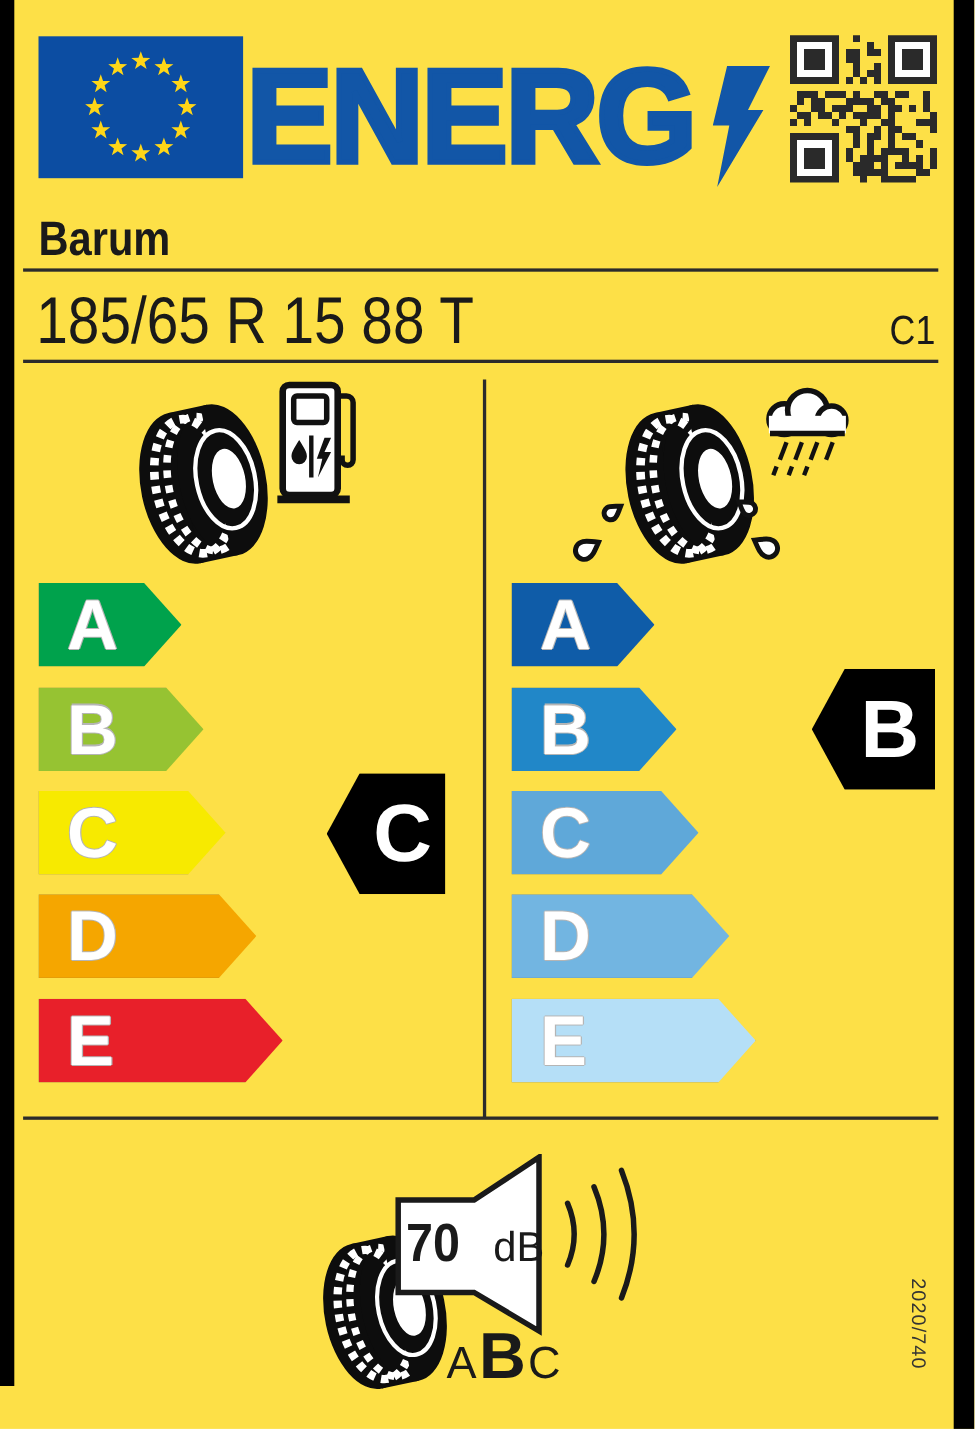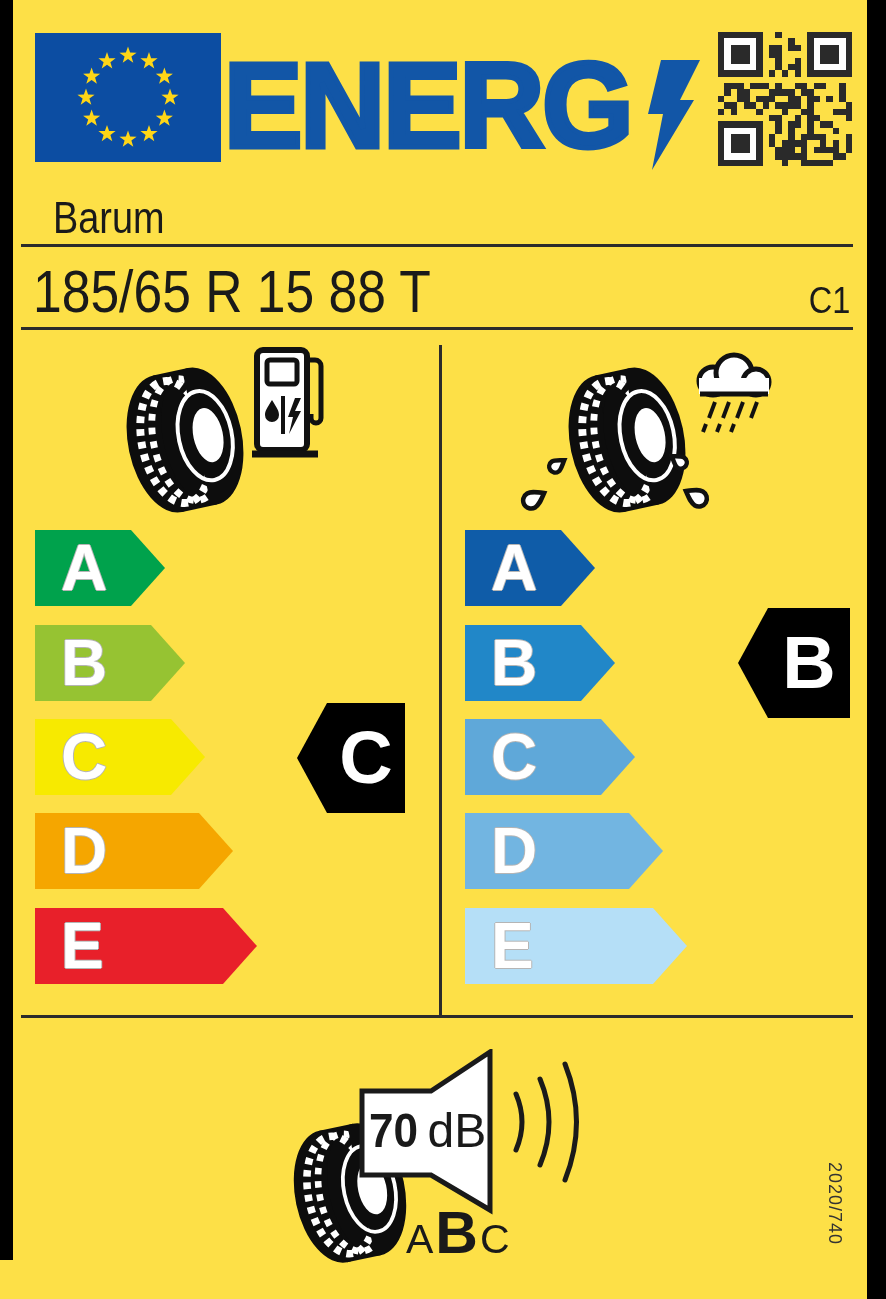--- a/index.html
+++ b/index.html
@@ -10,21 +10,21 @@
   .border-left{left:0;top:0;width:13px;height:1260px;background:#000;}
   .border-right{right:0;top:0;width:19px;height:1299px;background:#000;}
   
   .eu-flag{left:35px;top:33px;width:186px;height:129px;}
   .energ{left:224px;top:45px;font-size:121px;font-weight:bold;line-height:1;
          letter-spacing:-2px;transform:scaleX(.97);transform-origin:left top;
          -webkit-text-stroke:5px;}
   .bolt{left:648px;top:60px;}
   .qr{left:718px;top:32px;width:134px;height:134px;}
   
-  .brand{left:35px;top:196px;font-size:44px;font-weight:normal;line-height:1;margin-left:18px;}
+  .brand{left:35px;top:196px;font-size:44px;font-weight:bold;line-height:1;}
   .brand span,.size span{display:inline-block;transform:scaleX(.86);transform-origin:left center;}
   .prod-id{right:36px;top:198px;font-size:43px;line-height:1;}
   .prod-id span,.tyre-class span{display:inline-block;transform:scaleX(.88);transform-origin:right center;}
   .size{left:33px;top:262px;font-size:60px;line-height:1;}
   .tyre-class{right:36px;top:282px;font-size:37px;line-height:1;text-align:center;}
   .rule{left:21px;width:832px;height:3px;background:#2b2b2b;}
   .rule1{top:244px;} .rule2{top:327px;} .rule3{top:1015px;}
   .col-divider{left:439px;top:345px;width:3px;height:672px;background:#2b2b2b;}
   
   .cls-arrow{position:absolute;height:76px;display:flex;align-items:center;
@@ -46,24 +46,24 @@
   
   .tire-fuel{left:126px;top:366px;width:118px;height:148px;}
   .pump{left:252px;top:346px;width:76px;height:114px;}
   .tire-wet{left:568px;top:366px;width:118px;height:148px;}
   .cloud{left:682px;top:350px;width:100px;height:92px;}
   .splashL{left:510px;top:452px;width:62px;height:68px;}
   .splashR{left:666px;top:446px;width:54px;height:74px;}
   
   .tire-noise{left:293px;top:1122px;width:114px;height:142px;z-index:1;}
   .speaker{left:359px;top:1049px;width:136px;height:166px;z-index:2;}
-  .db-box{left:369px;top:1106px;z-index:3;display:flex;align-items:baseline;gap:4px;}
+  .db-box{left:369px;top:1106px;z-index:3;display:flex;align-items:baseline;gap:25px;}
   .db-box .val{font-size:49px;font-weight:bold;line-height:1;display:inline-block;
                transform:scaleX(.9);transform-origin:left center;}
-  .db-box .unit{font-size:48px;line-height:1;}
+  .db-box .unit{font-size:38px;line-height:1;}
   .waves{left:508px;top:1052px;width:90px;height:140px;}
   .abc{left:406px;top:1204px;height:60px;display:flex;align-items:baseline;z-index:3;line-height:1;}
   .abc .a{font-size:41px;} .abc .b{font-size:59px;font-weight:bold;margin:0 2px;}
   .abc .c{font-size:41px;}
   .reg{left:824px;top:1162px;writing-mode:vertical-rl;font-size:18px;letter-spacing:1px;color:#333;}
 </style>
 </head>
 <body>
 
 <div id="label">

